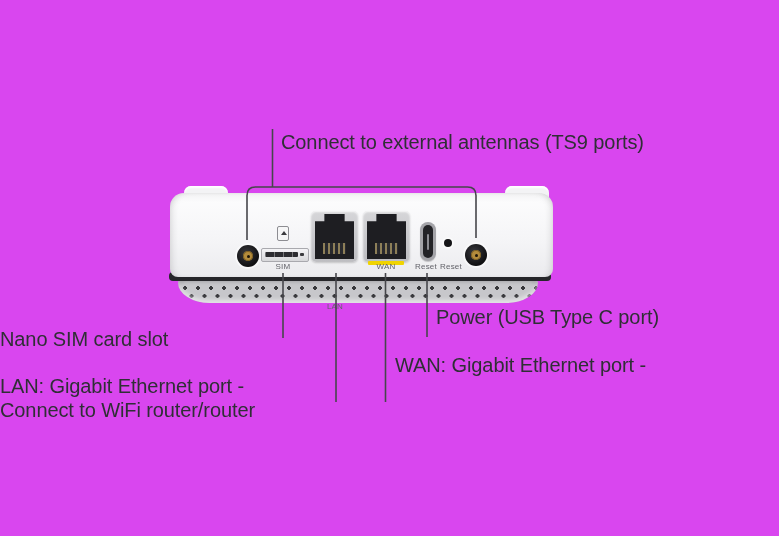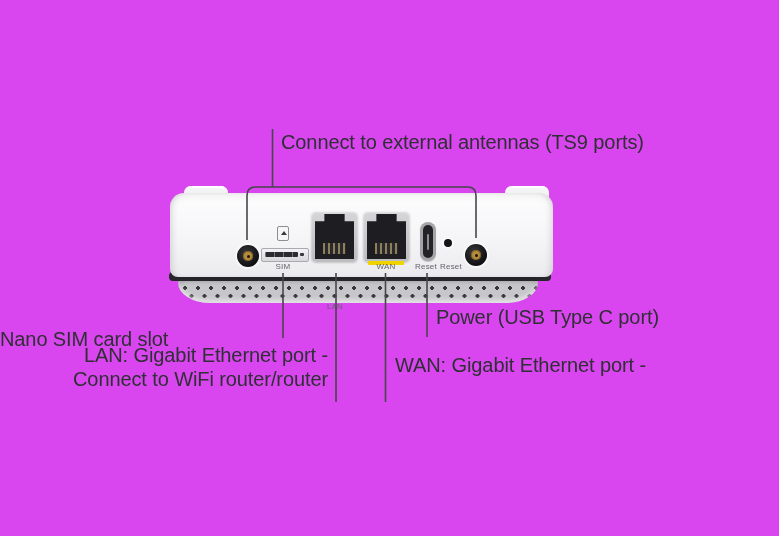--- a/index.html
+++ b/index.html
@@ -5,21 +5,21 @@
   html,body{margin:0;padding:0;background:#ffffff;}
   .canvas{
     position:relative;width:779px;height:536px;background:#d946ef;overflow:hidden;
     font-family:"Liberation Sans", sans-serif;color:#2f2f35;
   }
   
   .callout{position:absolute;font-size:20px;line-height:24px;letter-spacing:-0.1px;color:#2f2f35;}
   .co-antennas{left:281px;top:130px;}
   .co-sim{left:0;width:276px;top:319px;margin-top:8px;}
   .co-power{left:436px;top:305px;}
-  .co-lan{left:0;width:328px;top:343px;text-align:right;}
+  .co-lan{left:0;width:328px;top:374px;text-align:left;}
   .co-wan{left:395px;top:353px;text-align:right;}
 
   
   .nub{position:absolute;height:12px;width:44px;background:#f3f3f5;border-radius:7px 7px 0 0;
        box-shadow:inset 0 2px 2px #ffffff, inset 0 -2px 3px rgba(0,0,0,.05);z-index:1;}
   .nub-left{left:184px;top:186px;}
   .nub-right{left:505px;top:186px;}
 
   .device-body{
     position:absolute;left:170px;top:193px;width:383px;height:84px;z-index:3;

